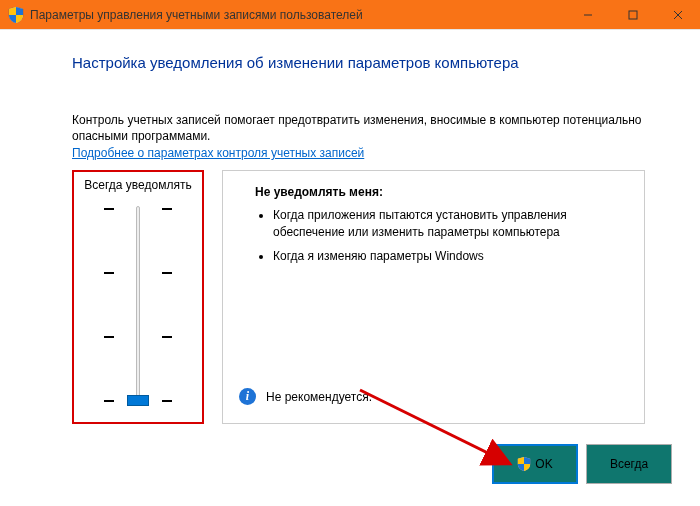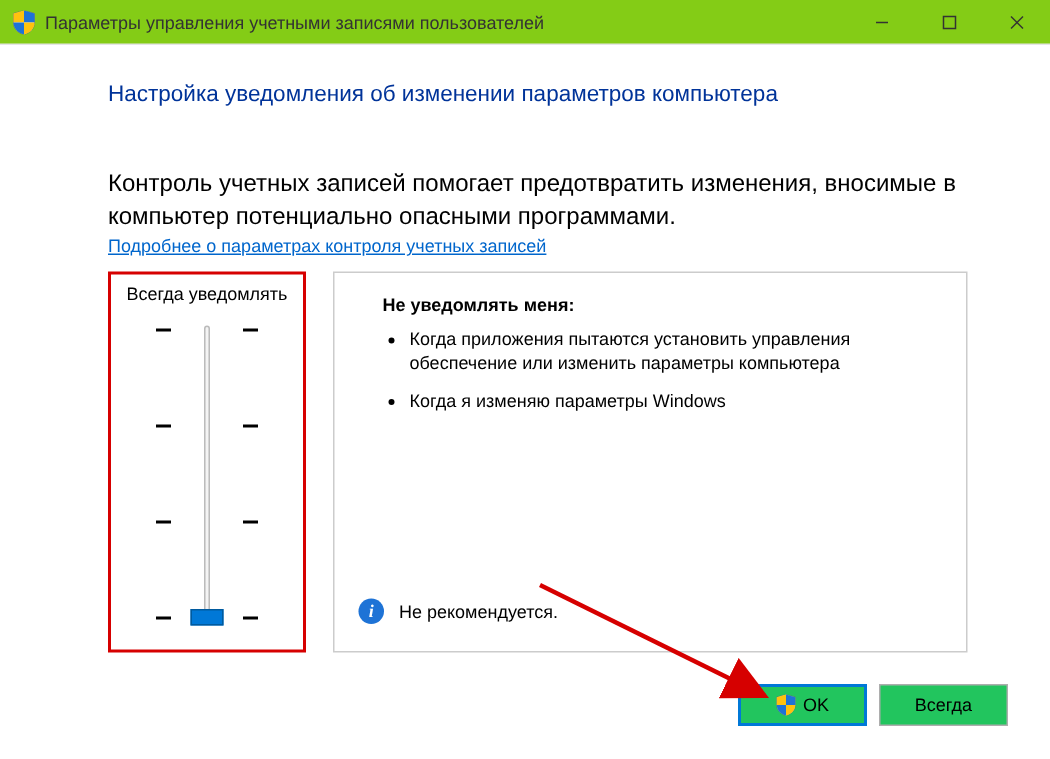--- a/index.html
+++ b/index.html
@@ -9,21 +9,21 @@
     font-size: 12px;
     background: #fff;
     color: #000;
     width: 700px;
     height: 506px;
     overflow: hidden;
     position: relative;
   }
   .titlebar {
     height: 30px;
-    background: #84cc16;
+    background: #f97316;
     border-bottom: 1px solid #e5e5e5;
     display: flex;
     align-items: center;
     padding-left: 8px;
   }
   .titlebar .shield {
     width: 16px; height: 16px;
     margin-right: 6px;
     flex-shrink: 0;
   }
@@ -46,21 +46,21 @@
   }
   .content {
     padding: 18px 55px 0 72px;
   }
   .heading {
     color: #003399;
     font-size: 15px;
     margin: 6px 0 14px 0;
   }
   .desc {
-    font-size: 16px;
+    font-size: 12px;
     color: #000;
     line-height: 1.35;
     margin-top: 41px;
   }
   .link {
     color: #0066cc;
     text-decoration: underline;
     display: inline-block;
     margin-top: 2px;
     cursor: pointer;
@@ -165,22 +165,22 @@
   }
   .button-row {
     position: absolute;
     right: 28px;
     bottom: 22px;
     display: flex;
     gap: 8px;
   }
   .btn {
     min-width: 86px;
-    height: 28px;
-    background: #22c55e;
+    height: 40px;
+    background: #0f766e;
     border: 1px solid #adadad;
     font-size: 12px;
     display: flex;
     align-items: center;
     justify-content: center;
     gap: 4px;
     cursor: pointer;
     padding: 0 10px;
   }
   .btn.focus {

